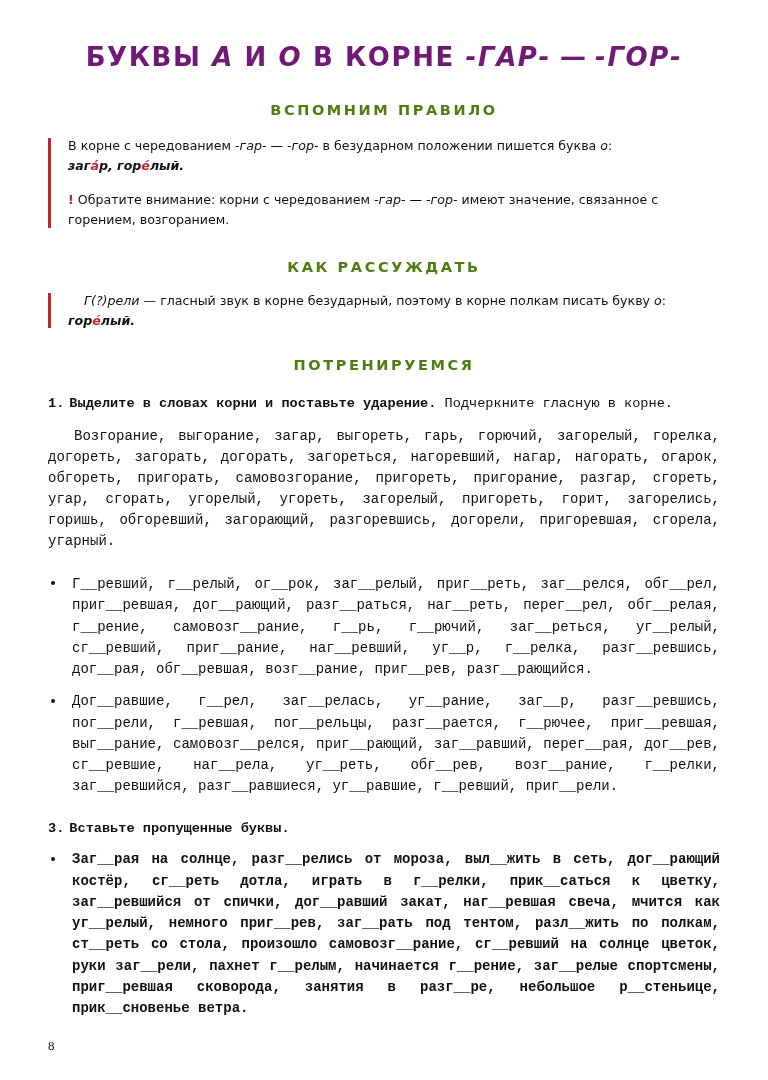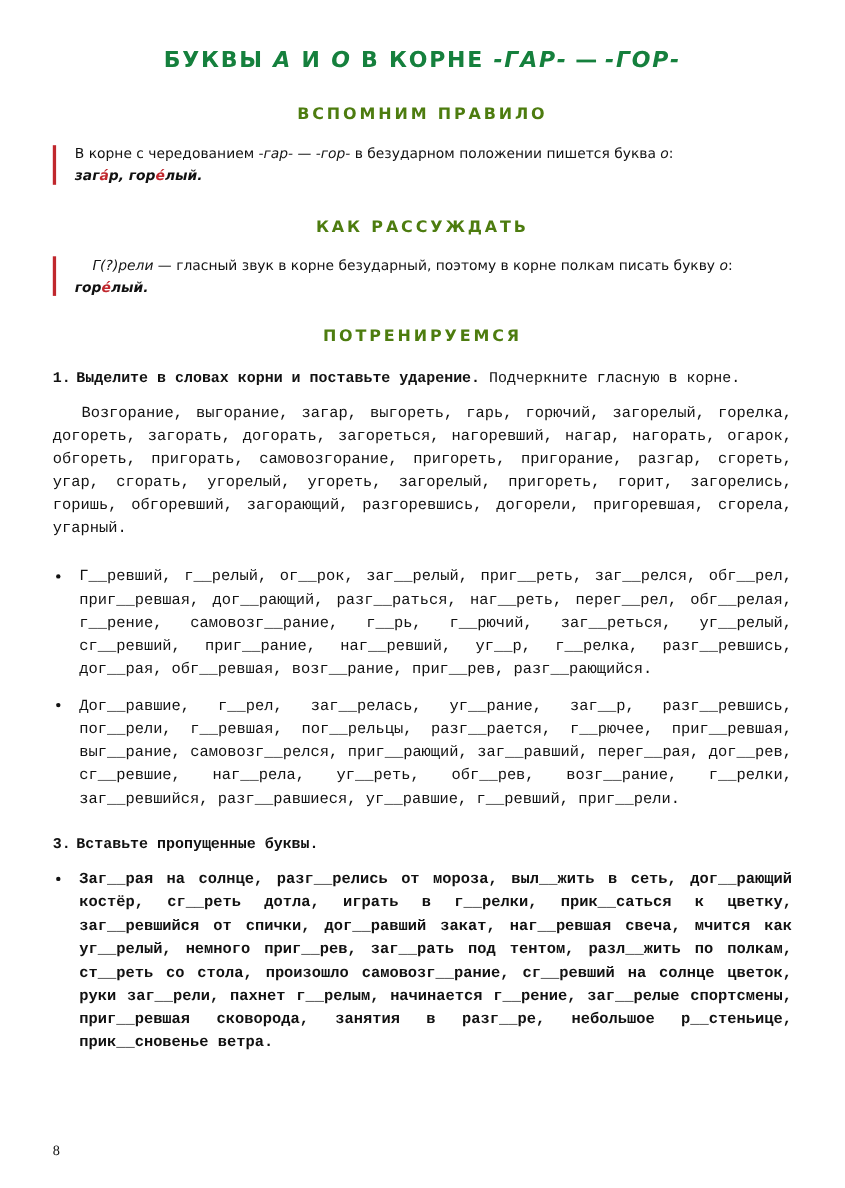--- a/index.html
+++ b/index.html
@@ -23,23 +23,23 @@
     box-sizing: border-box;
     padding: 0 48px;
   }
 
   
   .main-title {
     margin: 42px 0 0 0;
     text-align: center;
     font-family: "DejaVu Sans", sans-serif;
     font-weight: bold;
-    font-size: 20px;
+    font-size: 26px;
     letter-spacing: 1.6px;
-    color: #15803d;
+    color: #701a75;
     white-space: nowrap;
   }
   .main-title .it {
     font-style: italic;
   }
   .main-title .dash {
     letter-spacing: 0;
   }
 
   
@@ -184,20 +184,21 @@
 
   <h1 class="main-title">
     <span>БУКВЫ </span><span class="it">А</span><span> И </span><span class="it">О</span><span> В КОРНЕ </span><span class="it">-ГАР-</span><span class="dash"> — </span><span class="it">-ГОР-</span>
   </h1>
 
   <h2 class="section-heading sh-remember">ВСПОМНИМ ПРАВИЛО</h2>
 
   <div class="rule-block">
     <span class="bar"></span>
     <p class="rule-text"><span>В корне с чередованием </span><span class="it">-гар-</span><span class="it nowrapdash"> — </span><span class="it">-гор-</span><span> в безударном положении пишется буква </span><span class="it">о</span><span>:</span><br><span class="ex">заг</span><span class="ex acc">á</span><span class="ex">р, гор</span><span class="ex acc">é</span><span class="ex">лый.</span></p>
+    <p class="rule-text"><span class="bang">!</span><span> Обратите внимание: корни с чередованием </span><span class="it">-гар-</span><span class="it nowrapdash"> — </span><span class="it">-гор-</span><span> имеют значение, связанное с горением, возгоранием.</span></p>
   </div>
 
   <h2 class="section-heading sh-reason">КАК РАССУЖДАТЬ</h2>
 
   <div class="reason-block">
     <span class="bar"></span>
     <p class="reason-text"><span class="it">Г(?)рели</span><span class="nowrapdash"> — </span><span>гласный звук в корне безударный, поэтому в корне полкам писать букву </span><span class="it">о</span><span>: </span><span class="ex">гор</span><span class="ex acc">é</span><span class="ex">лый.</span></p>
   </div>
 
   <h2 class="section-heading sh-practice">ПОТРЕНИРУЕМСЯ</h2>

